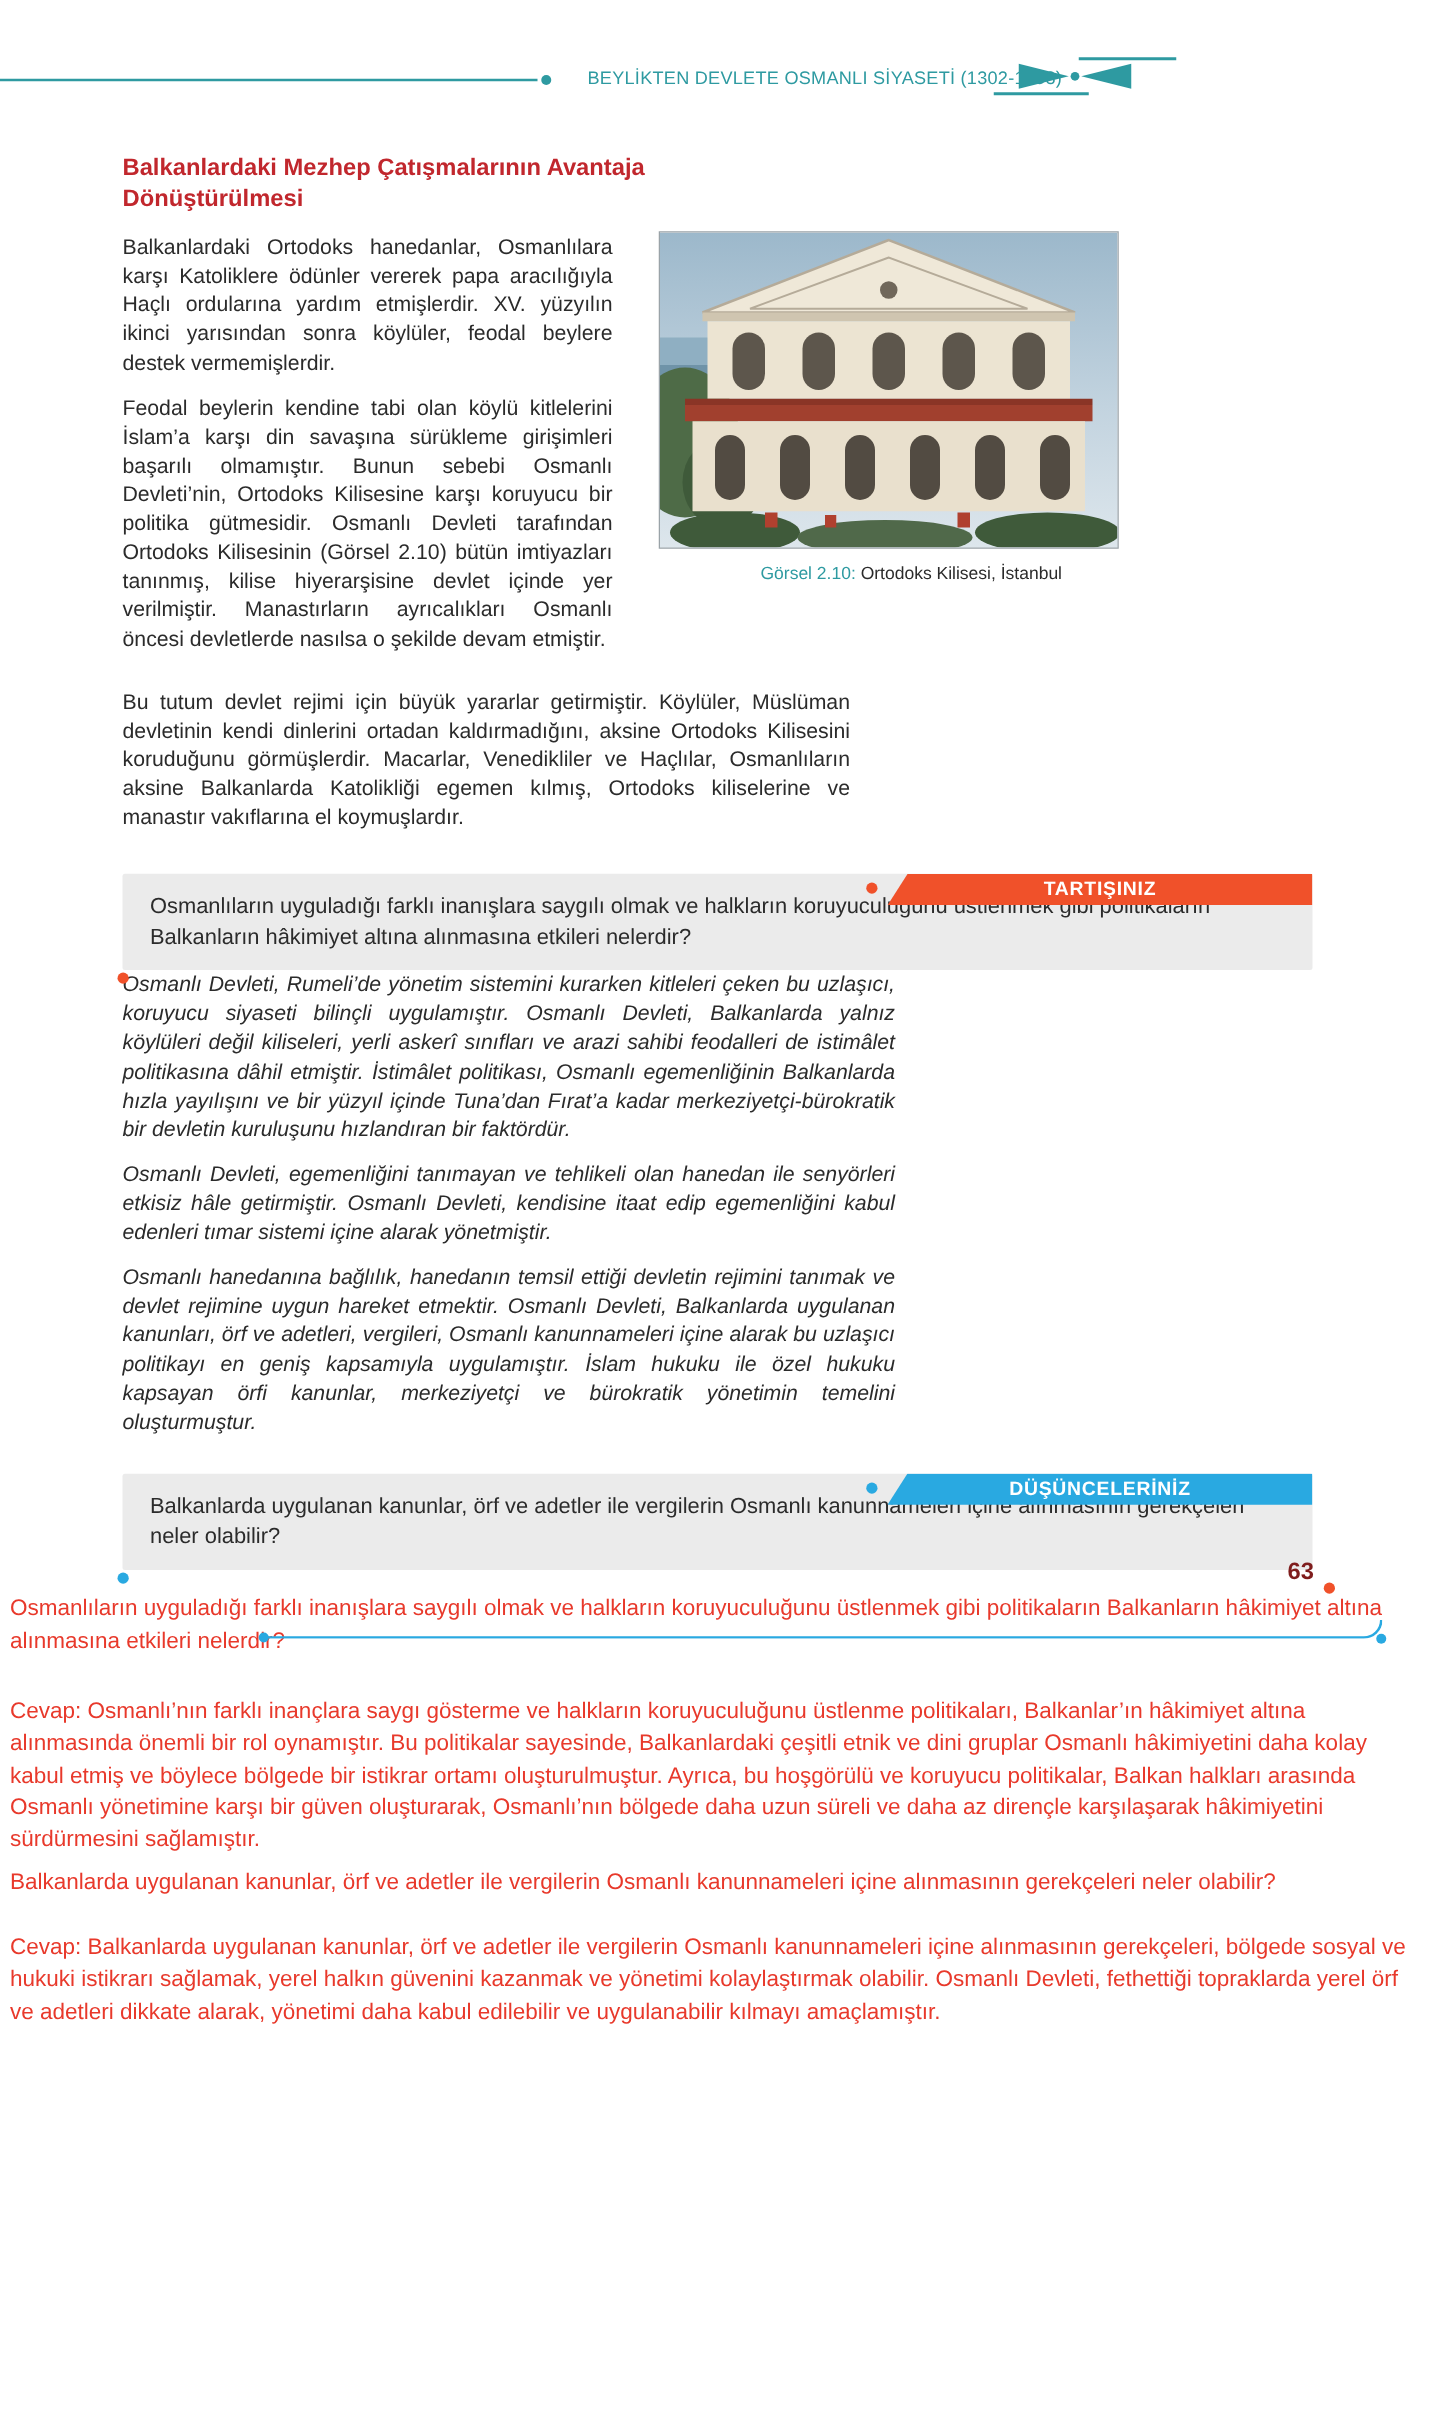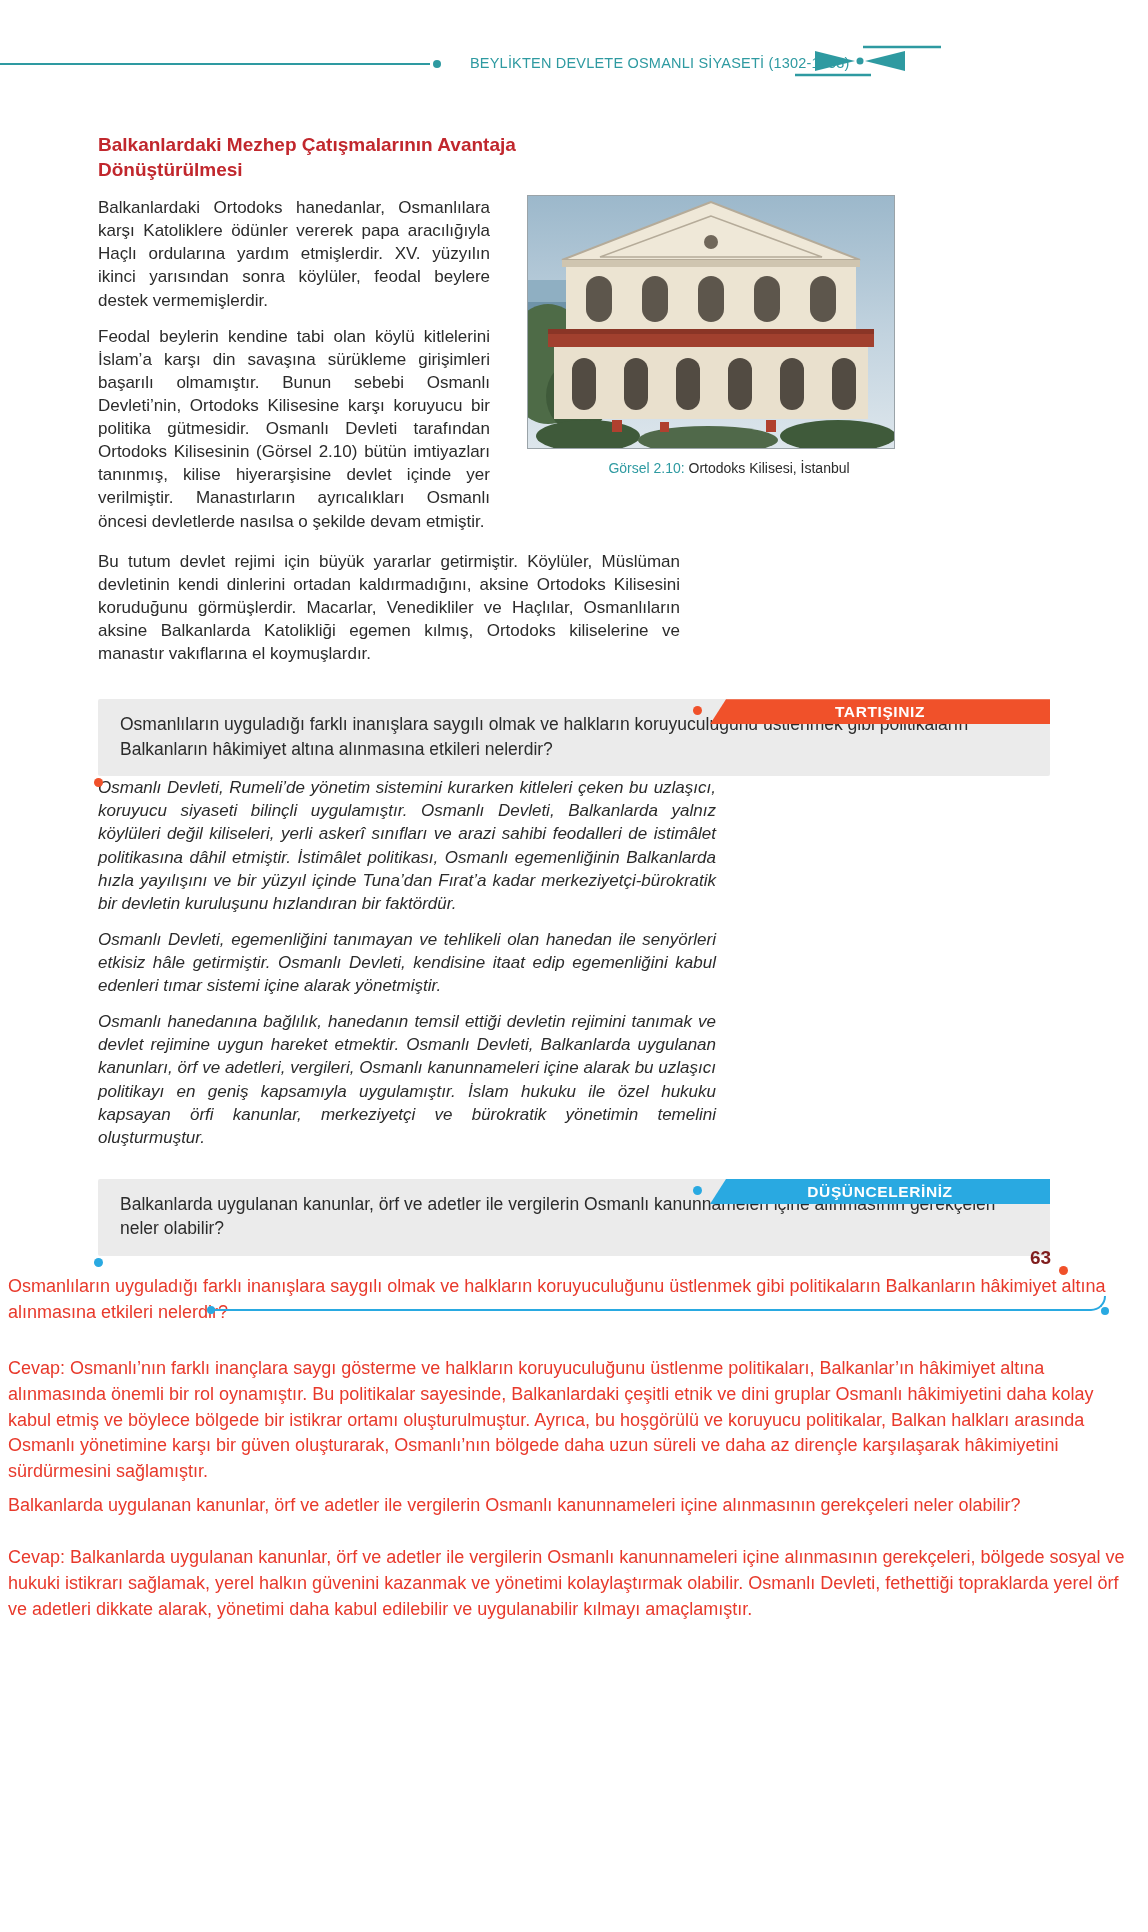--- a/index.html
+++ b/index.html
@@ -12,31 +12,31 @@
 
   
   .page-header { position:relative; height:84px; }
   .header-rule { position:absolute; left:0; top:63px; width:430px; height:2px; background:var(--teal,#2e9aa1); }
   .header-dot  { position:absolute; left:433px; top:60px; width:8px; height:8px; border-radius:50%; background:var(--teal,#2e9aa1); }
   .header-title{ position:absolute; left:470px; top:55px; font-size:14.5px; letter-spacing:0.2px; color:var(--teal,#2e9aa1); white-space:nowrap; }
   .header-ornament { position:absolute; left:793px; top:40px; }
 
   
   .main { padding:34px 98px 0 98px; }
-  .red-heading { color:var(--heading_red,#c1272d); font-size:19px; font-weight:bold; line-height:1.32; margin:14px 0 14px 0; }
+  .red-heading { color:var(--heading_red,#c1272d); font-size:19px; font-weight:bold; line-height:1.32; margin:4px 0 14px 0; }
   .red-heading.first { max-width:455px; }
   .cols { display:flex; gap:14px; }
   .text-col { width:392px; }
   .body-p { font-size:17px; line-height:1.36; text-align:justify; margin:0 0 13px 0; }
   .photo-col { width:402px; margin-left:24px; }
   .photo-frame { width:366px; height:252px; outline:1px solid #9aa3a8; overflow:hidden; background:#cfdde8; }
   .photo-frame svg { display:block; }
   .caption { margin-top:12px; text-align:center; font-size:14px; }
   .caption .cap-label { color:var(--teal,#2e9aa1); }
-  .wide-p { width:582px; margin-top:4px; }
+  .wide-p { width:582px; margin-top:14px; }
   .s2-p { width:618px;font-style:italic; }
 
   
   .activity { position:relative; margin-top:34px; }
   .activity .tab {
     position:absolute; top:0; right:0; width:340px; height:25px; line-height:25px;
     text-align:center; color:#ffffff; font-weight:bold; font-size:15.5px; letter-spacing:0.6px;
     clip-path:polygon(16px 0, 100% 0, 100% 100%, 0 100%);
   }
   .activity .tab-dot    { position:absolute; top:7px; right:348px; width:9px; height:9px; border-radius:50%; }

